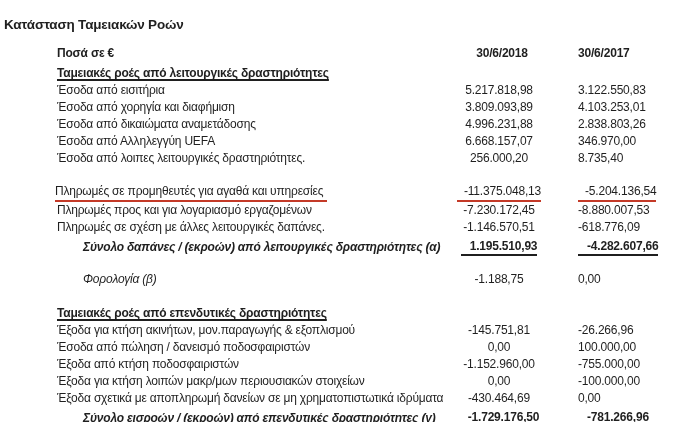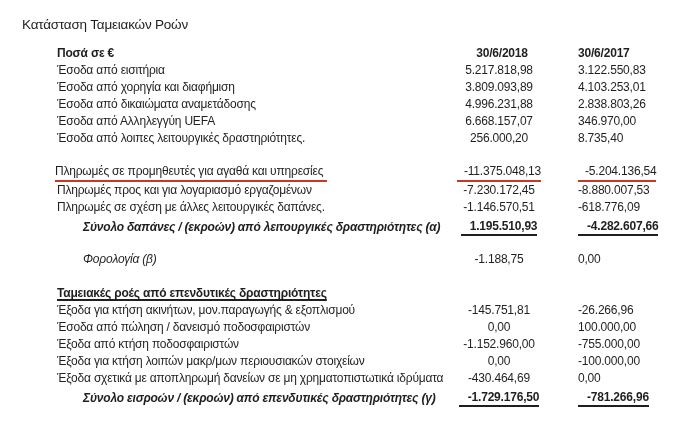--- a/index.html
+++ b/index.html
@@ -9,24 +9,24 @@
   }
   body {
     width: 692px;
     height: 422px;
     overflow: hidden;
     font-family: "Liberation Sans", "DejaVu Sans", sans-serif;
     color: #1f1f1f;
     --annot-color: #c43a28;
   }
   .title {
-    font-weight: normal;
+    font-weight: bold;
     font-size: 13.5px;
     letter-spacing: -0.2px;
-    margin: 17px 0 0 22px;
+    margin: 17px 0 0 4px;
   }
   table.cashflow {
     border-collapse: collapse;
     table-layout: fixed;
     margin: 13px 0 0 57px;
     width: 631px;
   }
   col.c-label { width: 373px; }
   col.c-v1    { width: 148px; }
   col.c-v2    { width: 110px; }
@@ -105,20 +105,25 @@
     <col class="c-label">
     <col class="c-v1">
     <col class="c-v2">
   </colgroup>
   <tbody>
     <tr class="head">
       <td class="label">Ποσά σε €</td>
       <td class="v1">30/6/2018</td>
       <td class="v2">30/6/2017</td>
     </tr>
+  <tr class="section">
+        <td class="label"><span class="sec-label">Ταμειακές ροές από λειτουργικές δραστηριότητες</span></td>
+        <td class="v1"></td>
+        <td class="v2"></td>
+      </tr>
       <tr class="item">
         <td class="label">Έσοδα από εισιτήρια</td>
         <td class="v1">5.217.818,98</td>
         <td class="v2">3.122.550,83</td>
       </tr>
       <tr class="item">
         <td class="label">Έσοδα από χορηγία και διαφήμιση</td>
         <td class="v1">3.809.093,89</td>
         <td class="v2">4.103.253,01</td>
       </tr>

